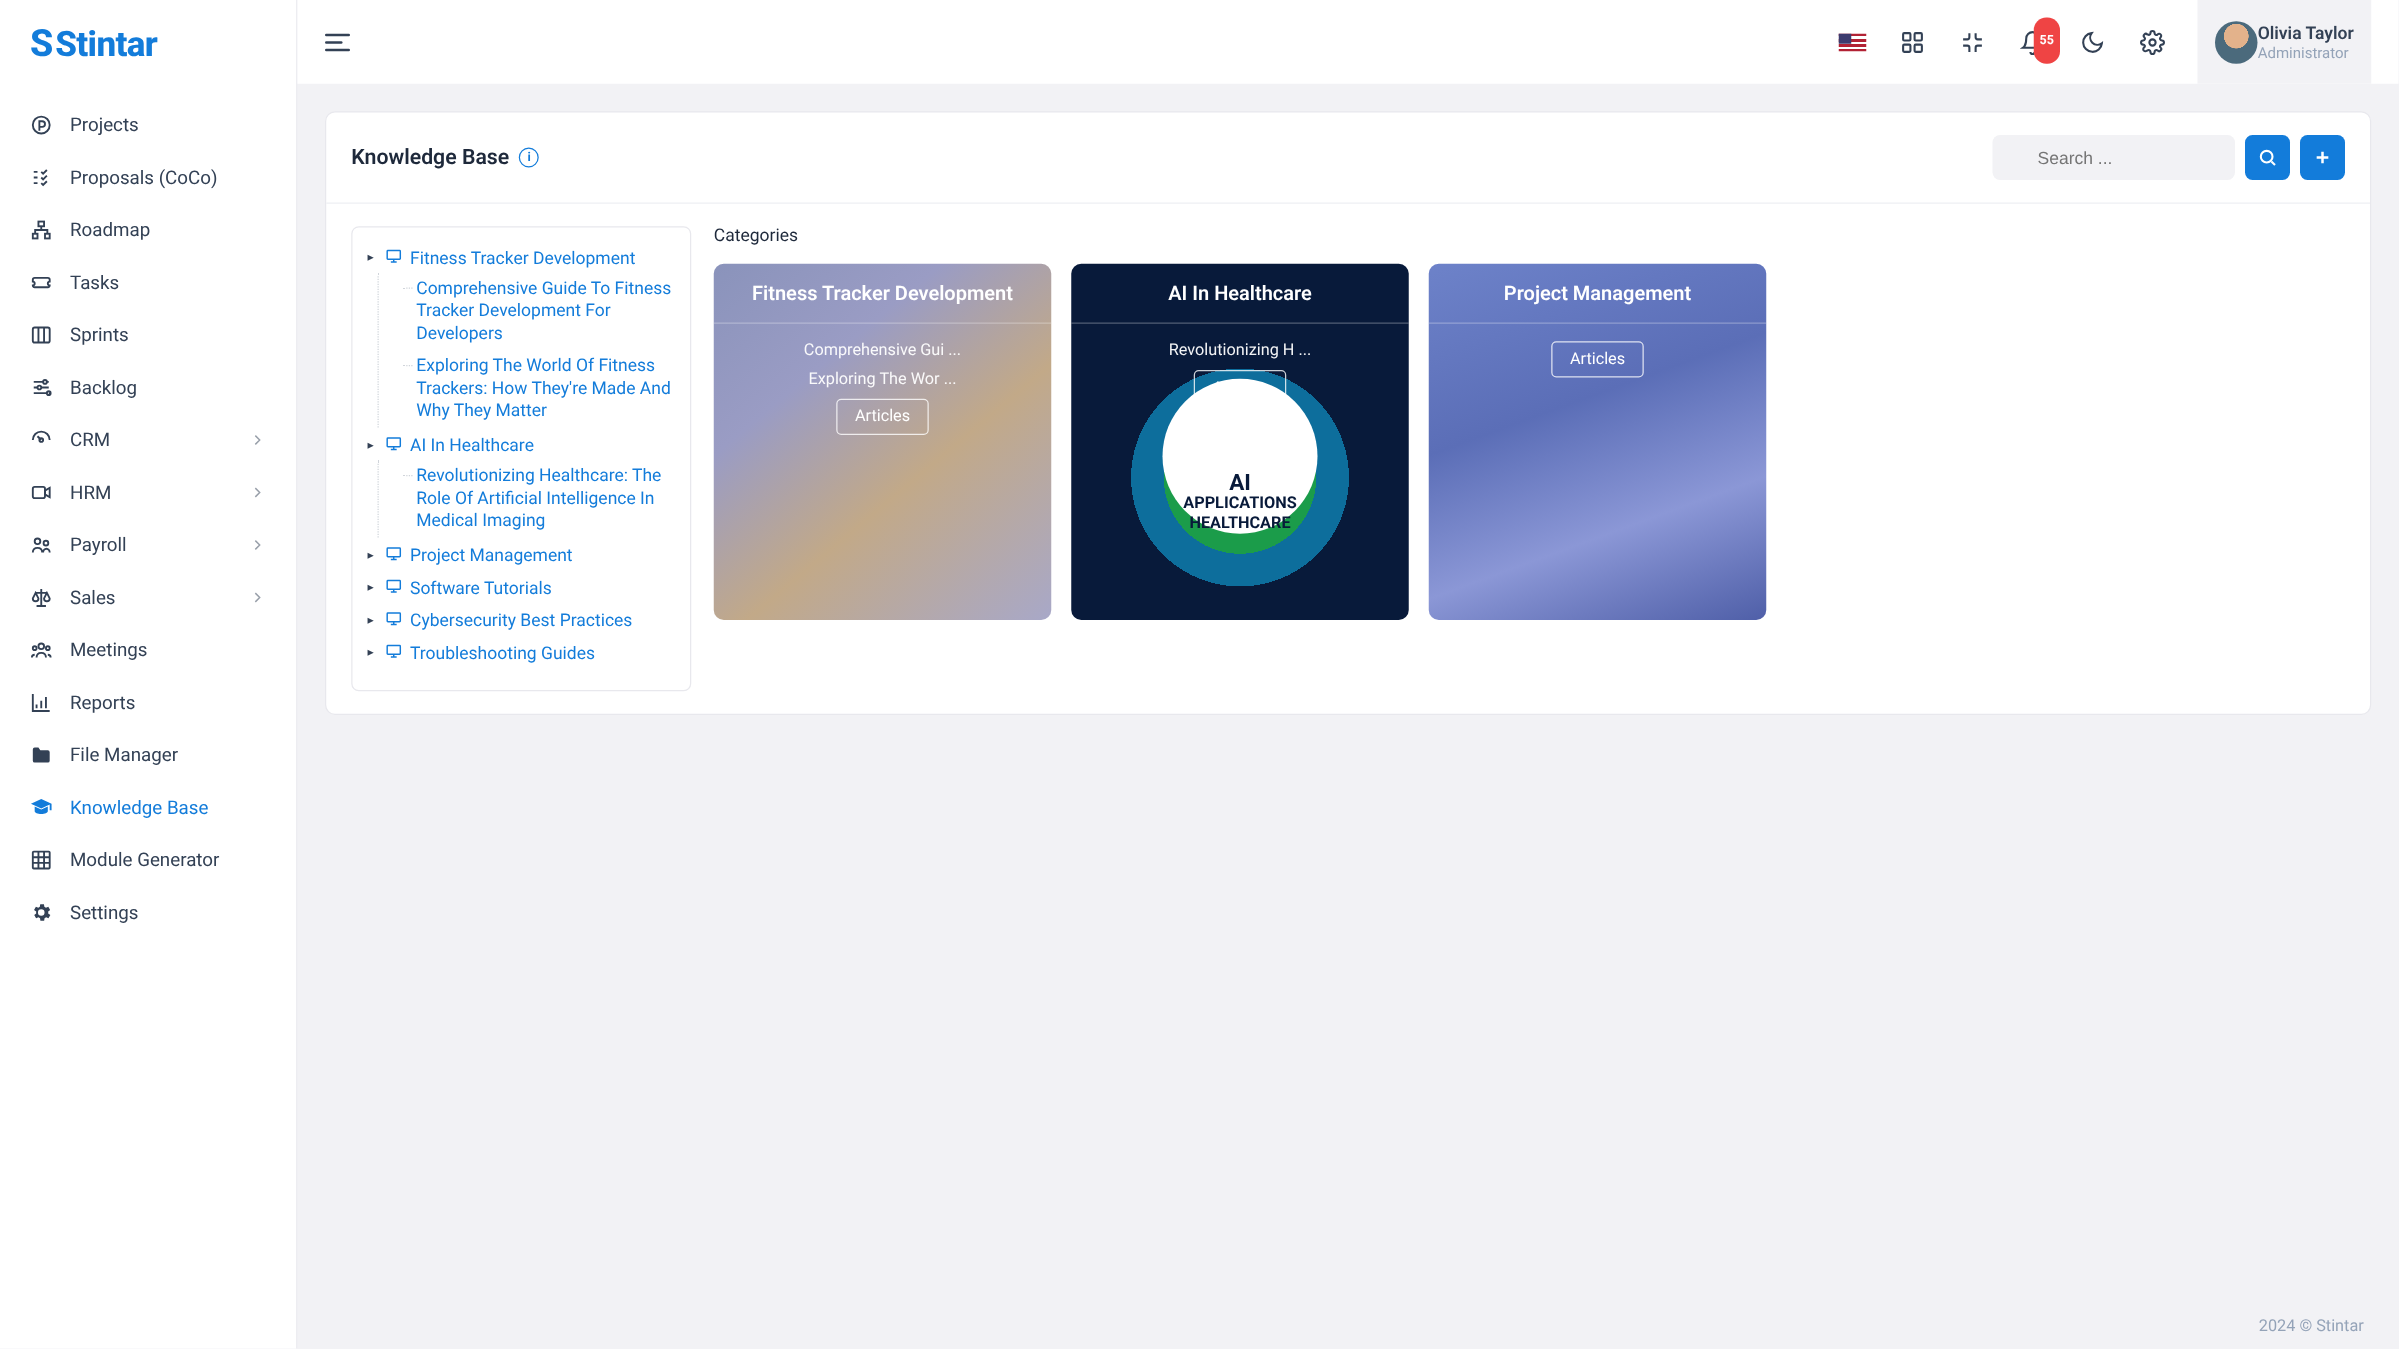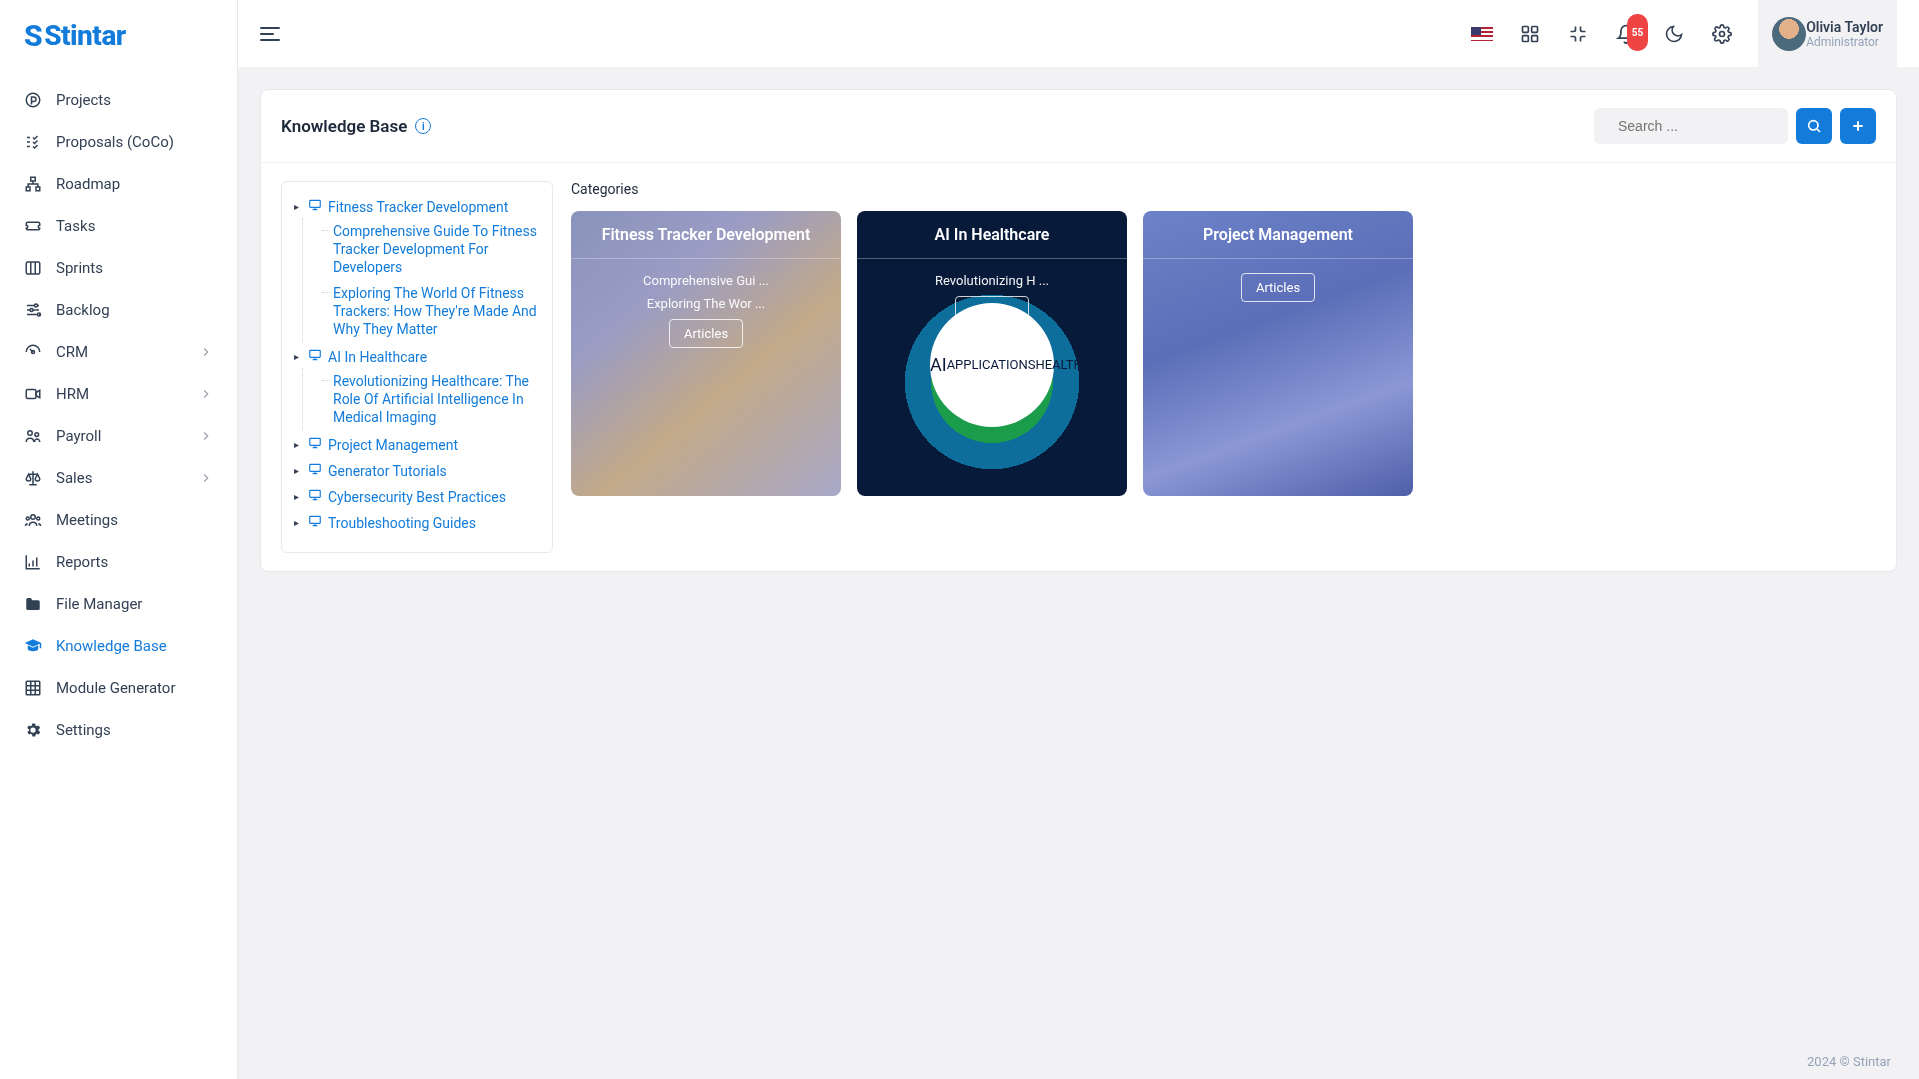--- a/index.html
+++ b/index.html
@@ -40,21 +40,21 @@
 .user-meta .urole { font-size: 12px; color: #94a3b8; }
 
 
 .content { flex: 1; padding: 22px; overflow-y: auto; }
 .card { background: #fff; border-radius: 8px; border: 1px solid #e8e8ed; }
 .card-header { display: flex; align-items: center; padding: 18px 20px; border-bottom: 1px solid #eef0f3; }
 .page-title { font-size: 17px; font-weight: 600; color: #1e293b; display: flex; align-items: center; gap: 8px; }
 .info-circ { width: 16px; height: 16px; border: 1.7px solid #137cda; border-radius: 50%; color: #137cda; font-size: 10px; font-weight: 700; display:flex; align-items:center; justify-content:center; }
 .card-header-right { margin-left: auto; display: flex; gap: 8px; align-items: center; }
 .search-box { display: flex; align-items: center; background: #f2f2f5; border-radius: 6px; padding: 0 12px; height: 36px; width: 194px; color: #94a3b8; }
-.search-box input { border: none; background: transparent; outline: none; font-size: 14px; color: #334155; margin-left: 12px; flex: 1; }
+.search-box input { border: none; background: transparent; outline: none; font-size: 14px; color: #334155; margin-left: 24px; flex: 1; }
 .btn { height: 36px; min-width: 36px; border-radius: 6px; background: #137cda; color: #fff; display: flex; align-items: center; justify-content: center; cursor: pointer; border: none; }
 .btn svg { width: 16px; height: 16px; }
 
 .card-body { padding: 18px 20px; display: flex; gap: 18px; }
 
 
 .tree-panel { width: 272px; border: 1px solid #e8e8ed; border-radius: 6px; padding: 14px 12px; align-self: flex-start; }
 .tree-node { font-size: 14px; margin-bottom: 4px; }
 .tree-node .node-row { display: flex; align-items: flex-start; gap: 6px; padding: 2px 0; }
 .tree-node .toggle { width: 8px; color: #334155; font-size: 10px; flex-shrink: 0; line-height: 18px; }
@@ -69,21 +69,21 @@
 .cat-title { font-size: 14px; font-weight: 400; margin-bottom: 14px; }
 .cat-grid { display: flex; gap: 16px; }
 .cat-card { width: 270px; height: 285px; border-radius: 8px; overflow: hidden; position: relative; display: flex; flex-direction: column; color: #fff; }
 .cat-card .cat-head { height: 48px; display: flex; align-items: center; justify-content: center; font-size: 16px; font-weight: 600; border-bottom: 1px solid rgba(255,255,255,0.3); text-align: center; padding: 0 8px; }
 .cat-card .cat-body { flex: 1; display: flex; flex-direction: column; justify-content: flex-start; align-items: center; padding: 14px; gap: 8px; }
 .cat-card .art-line { font-size: 13px; opacity: 0.95; }
 .cat-card .art-btn { border: 1px solid rgba(255,255,255,0.8); padding: 6px 14px; border-radius: 4px; font-size: 13px; cursor: pointer; }
 .cat1 { background: linear-gradient(140deg, #8a93bb 0%, #9a9cc4 30%, #c2a988 60%, #a8a8c8 100%); }
 .cat2 { background: radial-gradient(circle at 50% 60%, #1b9c4a 0 28%, #0d6e9c 28% 40%, #081a3a 40% 100%); }
 .cat3 { background: linear-gradient(160deg, #6d82c9 0%, #5b6eb7 40%, #8b97d6 70%, #4f5fa8 100%); }
-.cat2 .ai-center { position:absolute; top:92px; left:50%; transform:translateX(-50%); width:124px; height:124px; background:#fff; border-radius:50%; color:#081a3a; display:flex; flex-direction:row; align-items:center; justify-content:flex-start; font-weight:400; font-size:13px; line-height:16px; }
+.cat2 .ai-center { position:absolute; top:92px; left:50%; transform:translateX(-50%); width:124px; height:124px; background:#fff; border-radius:50%; color:#081a3a; display:flex; flex-direction:column; align-items:center; justify-content:flex-end; font-weight:700; font-size:13px; line-height:16px; }
 .cat2 .ai-center .big{ font-size:18px; }
 
 
 .footer { text-align: right; padding: 10px 28px; font-size: 13px; color: #94a3b8; }
 
 svg { display: block; }
 </style>
 </head>
 <body>
 
@@ -401,21 +401,21 @@
               </div>
               <div class="tree-node">
                 <div class="node-row">
                   <span class="toggle">▸</span>
                   <span class="node-icon">
                     <svg viewBox="0 0 24 24" width="14" height="14" fill="none" stroke="currentColor" stroke-width="2">
                       <rect x="3" y="4" width="18" height="12" rx="1"></rect>
                       <path d="M8 20h8M12 16v4"></path>
                     </svg>
                   </span>
-                  <span class="node-label">Generator Tutorials</span>
+                  <span class="node-label">Software Tutorials</span>
                 </div>
               </div>
               <div class="tree-node">
                 <div class="node-row">
                   <span class="toggle">▸</span>
                   <span class="node-icon">
                     <svg viewBox="0 0 24 24" width="14" height="14" fill="none" stroke="currentColor" stroke-width="2">
                       <rect x="3" y="4" width="18" height="12" rx="1"></rect>
                       <path d="M8 20h8M12 16v4"></path>
                     </svg>

